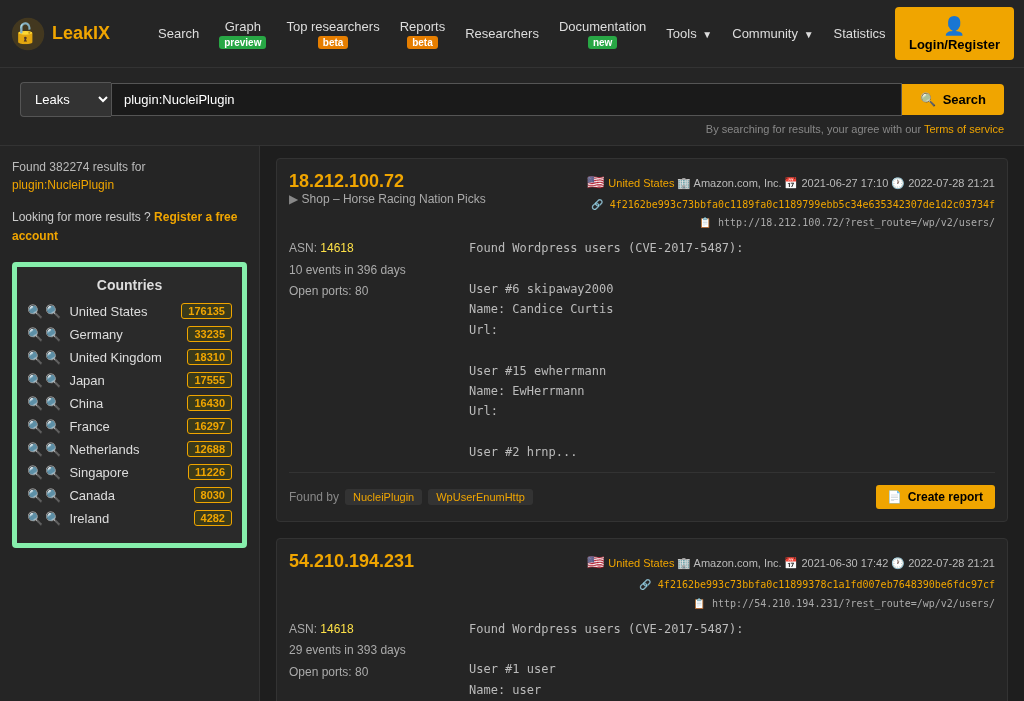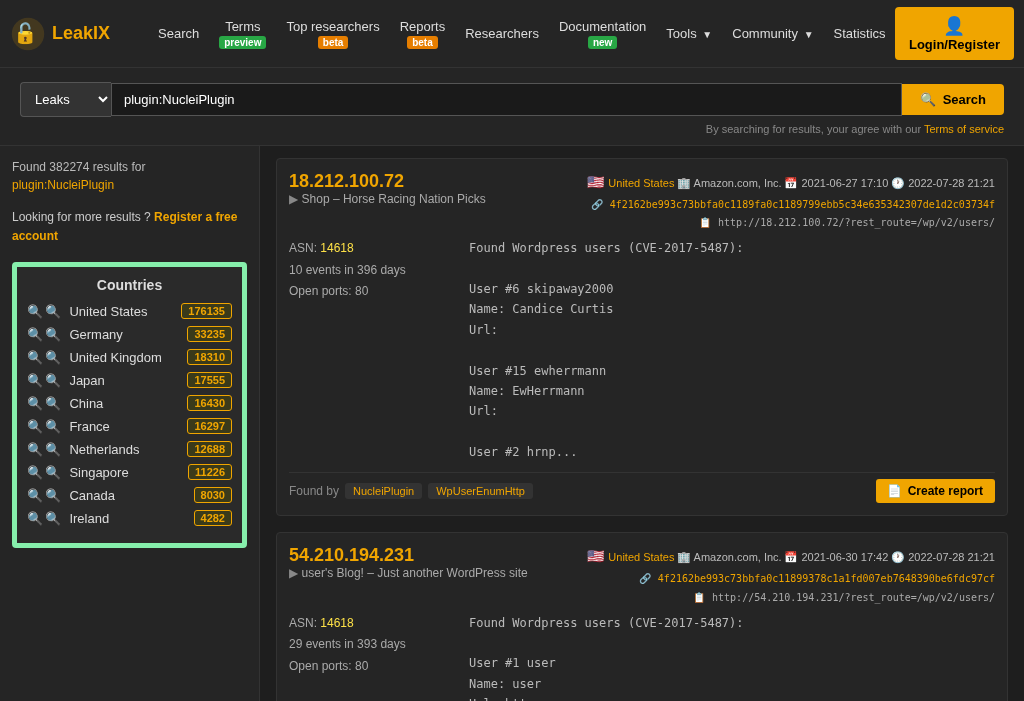--- a/index.html
+++ b/index.html
@@ -264,21 +264,21 @@
       font-size: 12px;
       color: #bbb;
       font-family: monospace;
       line-height: 1.7;
       white-space: pre-wrap;
     }
     .result-footer {
       display: flex;
       justify-content: space-between;
       margin-top: 10px;
-      padding-top: 6px;
+      padding-top: 12px;
       border-top: 1px solid #333;
     }
     .found-by {
       font-size: 12px;
       color: #aaa;
       display: flex;
       align-items: center;
       gap: 6px;
     }
     .found-by-label { color: #888; }
@@ -330,21 +330,21 @@
     <span style="color:#f0a500; font-weight:bold; font-size:18px;">LeakIX</span>
   </div>
 
   <div class="nav-items">
 
     <div class="nav-item">
       <span>Search</span>
     </div>
 
     <div class="nav-item has-badge nav-item-graph">
-      <span>Terms</span>
+      <span>Graph</span>
       <span class="nav-badge badge-green">preview</span>
     </div>
 
     <div class="nav-item has-badge nav-item-top">
       <span>Top researchers</span>
       <span class="nav-badge badge-orange">beta</span>
     </div>
 
     <div class="nav-item has-badge">
       <span>Reports</span>
@@ -546,24 +546,20 @@
       <button class="create-report-btn">
         <span>📄</span>
         Create report
       </button>
     </div>
   </div>
         <div class="result-card">
     <div class="result-header">
       <div>
         <div class="result-ip">54.210.194.231</div>
-        <div class="result-subtitle">
-          <span class="result-subtitle-arrow">▶</span>
-          user's Blog! – Just another WordPress site
-        </div>
       </div>
       <div class="result-meta">
         <span class="flag-emoji">🇺🇸</span>
         <span class="result-meta-link">United States</span>
         🏢 <span>Amazon.com, Inc.</span>
         📅 <span>2021-06-30 17:42</span>
         🕐 <span>2022-07-28 21:21</span><br>
         <span class="hash-text">🔗 4f2162be993c73bbfa0c11899378c1a1fd007eb7648390be6fdc97cf</span><br>
         <span class="meta-url">📋 http://54.210.194.231/?rest_route=/wp/v2/users/</span>
       </div>

